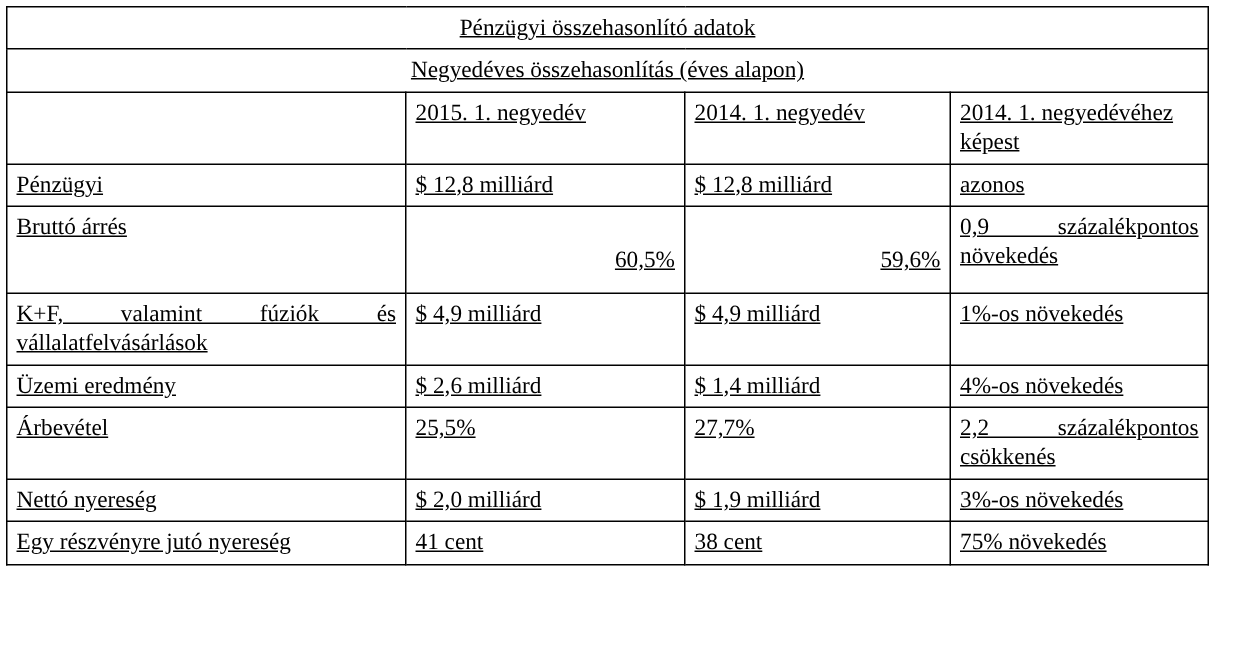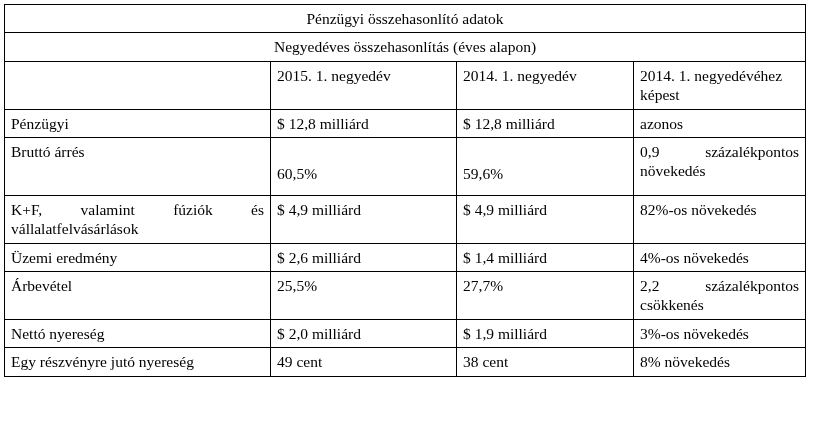--- a/index.html
+++ b/index.html
@@ -17,20 +17,21 @@
     position: relative;
     background: #ffffff;
     box-sizing: border-box;
     overflow: hidden;
   }
   table.fin {
     border-collapse: collapse;
     width: 801px;
     margin: 4px 0 0 4px;
     table-layout: fixed;
+    text-decoration: underline;
   }
   table.fin td {
     border: 1px solid #000000;
     vertical-align: top;
     font-size: 15.5px;
     line-height: 1.25;
     padding: 4px 6px 4px 6px;
     box-sizing: border-box;
   }
   td.title-cell {
@@ -56,20 +57,21 @@
   td.row-label.no-justify {
     text-align: left;
     text-align-last: left;
   }
   .tall {
     height: 58px;
   }
   .tall-inner {
     display: block;
     padding-top: 22px;
+    text-align: right;
   }
   td.just {
     text-align: justify;
     text-align-last: justify;
   }
   td.plain {
     text-align: left;
   }
 </style>
 </head>
@@ -112,21 +114,21 @@
         <td class="plain tall">
             <span class="tall-inner">59,6%</span>
           </td>
         <td class="just tall">0,9 százalékpontos növekedés</td>
       </tr>
 
       <tr>
         <td class="row-label">K+F, valamint fúziók és vállalatfelvásárlások</td>
         <td class="plain">$ 4,9 milliárd</td>
         <td class="plain">$ 4,9 milliárd</td>
-        <td class="plain">82%-os növekedés</td>
+        <td class="plain">1%-os növekedés</td>
       </tr>
 
       <tr>
         <td class="row-label no-justify">Üzemi eredmény</td>
         <td class="plain">$ 2,6 milliárd</td>
         <td class="plain">$ 1,4 milliárd</td>
         <td class="plain">4%-os növekedés</td>
       </tr>
 
       <tr>
@@ -138,19 +140,19 @@
 
       <tr>
         <td class="row-label no-justify">Nettó nyereség</td>
         <td class="plain">$ 2,0 milliárd</td>
         <td class="plain">$ 1,9 milliárd</td>
         <td class="plain">3%-os növekedés</td>
       </tr>
 
       <tr>
         <td class="row-label no-justify">Egy részvényre jutó nyereség</td>
-        <td class="plain">49 cent</td>
+        <td class="plain">41 cent</td>
         <td class="plain">38 cent</td>
-        <td class="plain">8% növekedés</td>
+        <td class="plain">75% növekedés</td>
       </tr>
     </tbody>
   </table>
 </div>
 
 </body></html>

